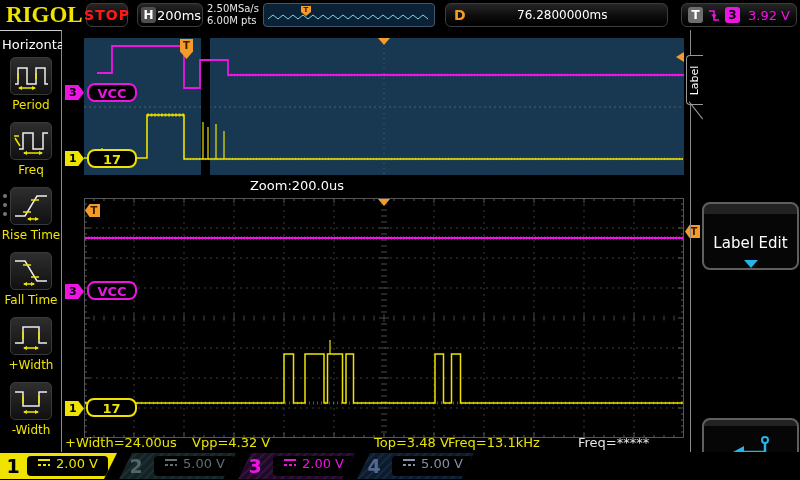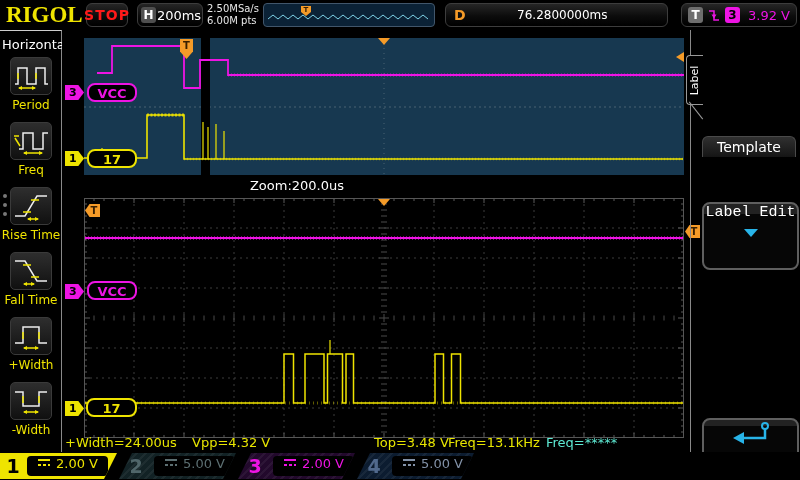--- a/index.html
+++ b/index.html
@@ -61,21 +61,21 @@
   .label-tab{position:absolute;left:686px;top:55px;width:17px;height:50px;background:#000;
              border:1px solid #999;border-right:none;border-radius:4px 0 0 4px;display:flex;align-items:center;justify-content:center;}
   .label-tab span{transform:rotate(-90deg);font-size:11px;color:#fff;white-space:nowrap;}
   .label-tab-diag{position:absolute;left:685px;top:110px;width:22px;height:1px;background:#999;transform:rotate(52deg);}
   .menu-group{position:absolute;left:702px;width:94px;}
   .mg-header{height:21px;border:1px solid #4a4a4a;border-bottom:none;border-radius:6px 6px 0 0;
              background:linear-gradient(#303030,#151515);text-align:center;font-size:14px;color:#fff;line-height:20px;}
   .mg-btn{height:38px;border:2px solid #5f5f5f;border-radius:6px;background:#030303;
           display:flex;align-items:center;justify-content:center;font-size:15px;color:#fff;position:relative;}
   .big-btn{position:absolute;left:702px;width:97px;border:2px solid #5f5f5f;border-radius:8px;background:#0a0a0a;
-           background:linear-gradient(#222 0 16%, #060606 16%);display:flex;flex-direction:column;align-items:center;justify-content:flex-start;color:#fff;font-family:Liberation Mono, monospace;}
+           background:linear-gradient(#222 0 16%, #060606 16%);display:flex;flex-direction:column;align-items:center;justify-content:flex-end;color:#fff;}
   .cy-left{position:absolute;left:4px;top:50%;margin-top:-5px;width:0;height:0;
            border-top:5px solid transparent;border-bottom:5px solid transparent;border-right:8px solid var(--cyan);}
   .cy-down{width:0;height:0;border-left:7px solid transparent;border-right:7px solid transparent;border-top:8px solid var(--cyan);}
   
   .chanbar{position:absolute;left:0;top:452px;width:800px;height:28px;background:#000;}
   .chtab{position:absolute;top:1px;height:26px;display:flex;align-items:center;}
   .chtab .num{width:26px;text-align:center;font-size:19px;font-weight:bold;}
   .chval{position:absolute;left:27px;top:3px;width:81px;height:20px;background:#000;border-radius:4px;
          display:flex;justify-content:center;gap:5px;font-size:13px;}
   .slant1{clip-path:polygon(0 0,100% 0,calc(100% - 13px) 100%,0 100%);}
@@ -579,32 +579,31 @@
       <div class="ch-marker mk-m" style="left:-19px;top:86px;">3</div>
       <div class="wave-label lbl-m" style="left:3px;top:83px;width:50px;">VCC</div>
       <div class="ch-marker mk-y" style="left:-19px;top:203px;">1</div>
       <div class="wave-label lbl-y" style="left:2px;top:200px;width:51px;">17</div>
     </div>
 
     <span class="meas" style="left: 3px; color: rgb(232, 230, 0);">+Width=24.00us</span>
     <span class="meas" style="left: 130px; color: rgb(232, 230, 0);">Vpp=4.32 V</span>
     <span class="meas" style="left: 268px; color: rgb(232, 230, 0); margin-left: 44px;">Top=3.48 V</span>
     <span class="meas" style="left: 386px; color: rgb(232, 230, 0);">Freq=13.1kHz</span>
-    <span class="meas" style="left: 484px; color: #5eead4;">Freq=*****</span>
+    <span class="meas" style="left: 516px; color: #e5e5e5;">Freq=*****</span>
   </div>
 
   <div class="vdiv"></div>
   <div class="label-tab">
     <span>Label</span>
   </div>
   <div class="label-tab-diag"></div>
 
 
   <div class="menu-group" style="top:136px;">
-    <div class="mg-header">Template</div>
   </div>
 
   <div class="big-btn" style="top:202px;height:68px;font-size:15px;gap:8px;">
     <span>Label Edit</span>
     <span class="cy-down"></span>
   </div>
 
   <div class="big-btn" style="top:418px;height:44px;">
     <svg width="44" height="26" viewBox="0 0 44 26">
       <circle cx="36" cy="6" r="3" fill="none" stroke="#28b4e8" stroke-width="2"></circle>

